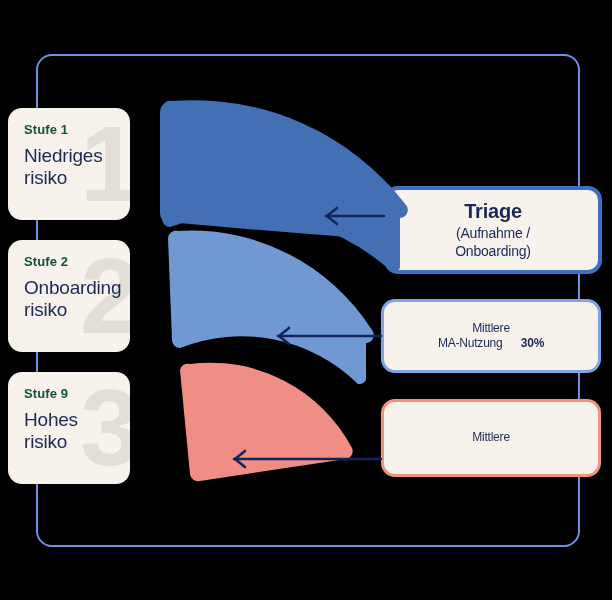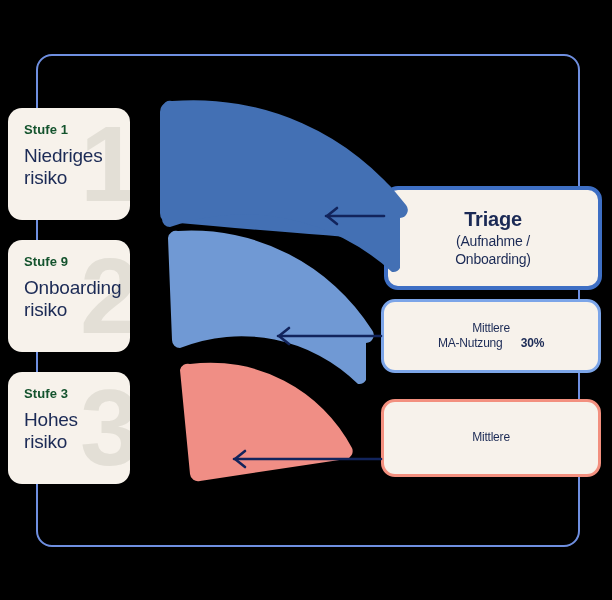--- a/index.html
+++ b/index.html
@@ -85,21 +85,21 @@
     color: #1B2A55;
     display: flex;
     flex-direction: column;
     align-items: center;
     justify-content: center;
   }
   .box-triage {
     left: 384px;
     top: 186px;
     width: 218px;
-    height: 104px;
+    height: 88px;
     border: 4px solid #3E6FC4;
   }
   .box-mid {
     left: 381px;
     top: 299px;
     width: 220px;
     height: 74px;
     border: 3px solid #7CA5E8;
   }
   .box-low {
@@ -205,30 +205,30 @@
     <div class="card-inner">
       <div class="stage-label">Stufe 1</div>
       <div class="stage-risk">Niedriges
 risiko</div>
     </div>
   </div>
 
   <div class="card card-2">
     <div class="ghost-num">2</div>
     <div class="card-inner">
-      <div class="stage-label">Stufe 9</div>
+      <div class="stage-label">Stufe 2</div>
       <div class="stage-risk">Onboarding
 risiko</div>
     </div>
   </div>
 
   <div class="card card-3">
     <div class="ghost-num">3</div>
     <div class="card-inner">
-      <div class="stage-label">Stufe 3</div>
+      <div class="stage-label">Stufe 9</div>
       <div class="stage-risk">Hohes
 risiko</div>
     </div>
   </div>
 
   <div class="info-box box-triage">
     <div class="box-title">Triage</div>
     <div class="box-sub">(Aufnahme /
 Onboarding)</div>
   </div>

